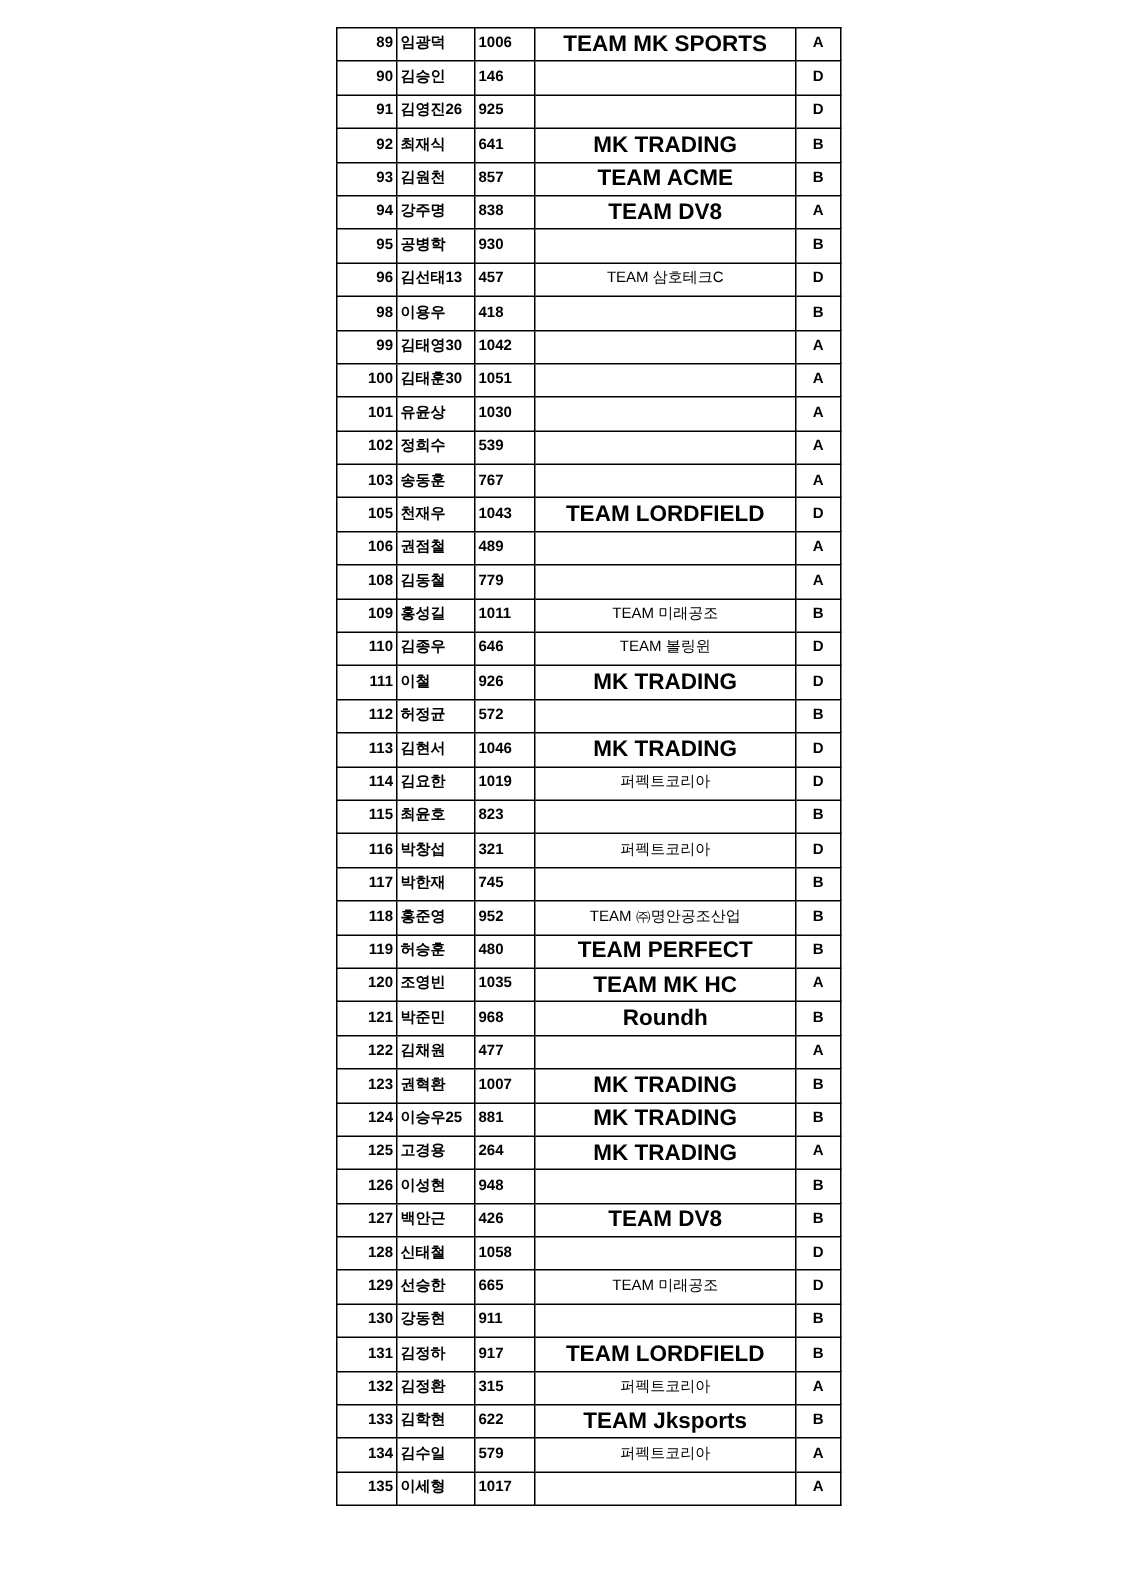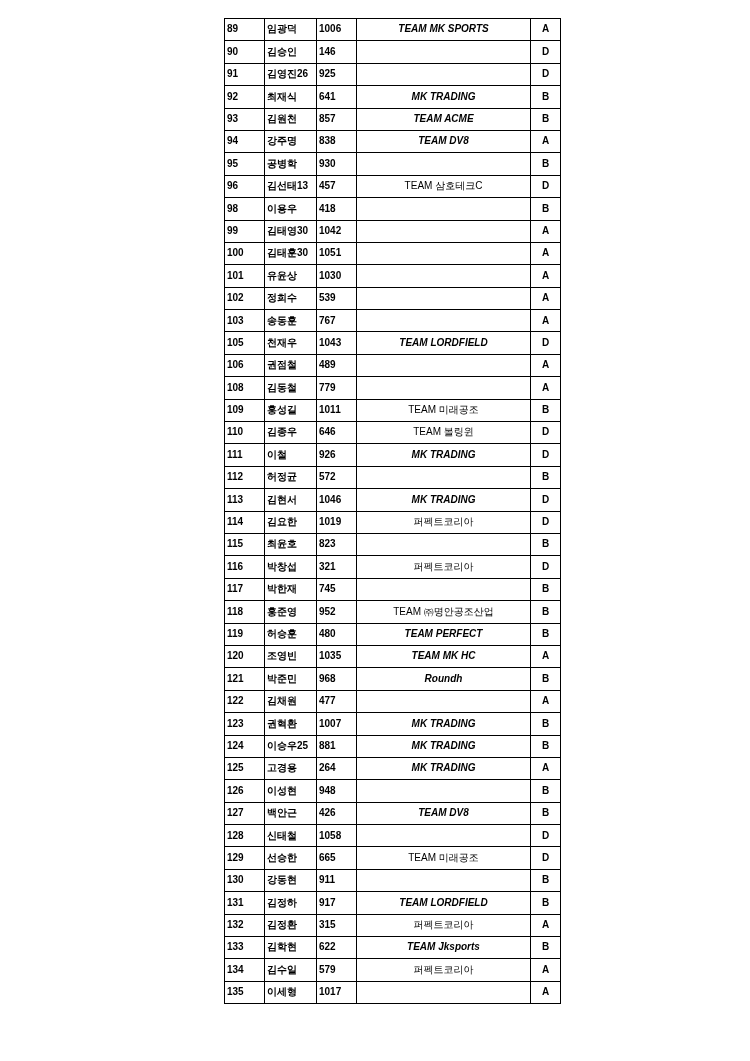--- a/index.html
+++ b/index.html
@@ -43,40 +43,39 @@
     border: 1px solid #000000;
     height: 21.4px;
     padding: 0 2px;
     font-size: 10px;
     line-height: 1.05;
     vertical-align: middle;
     white-space: nowrap;
     overflow: hidden;
   }
   td.rank {
-    text-align: left;
+    text-align: right;
     font-weight: 700;
     font-size: 10.5px;
   }
   td.name {
     font-weight: 700;
     font-size: 9.5px;
   }
   td.num {
     font-weight: 700;
     font-size: 10.5px;
   }
   td.team {
     text-align: center;
     font-size: 9.5px;
   }
   td.team.bold {
     font-weight: 700;
-    font-size: 10px;
-    font-style: italic;
+    font-size: 15px;
   }
   td.grade {
     text-align: center;
     font-weight: 700;
     font-size: 10px;
   }
 </style>
 </head>
 <body>
 

